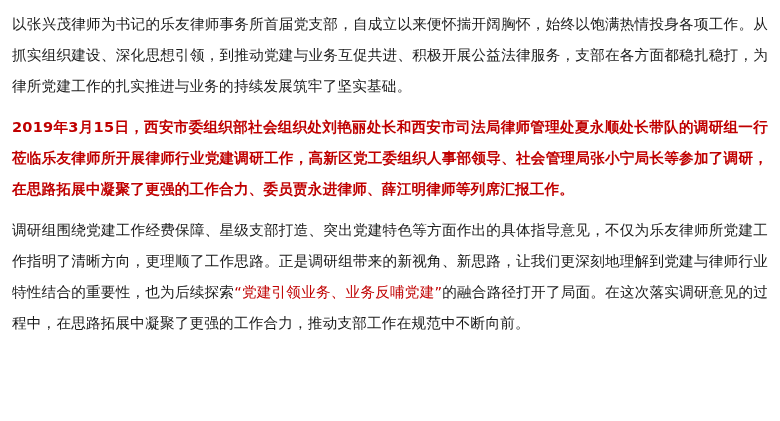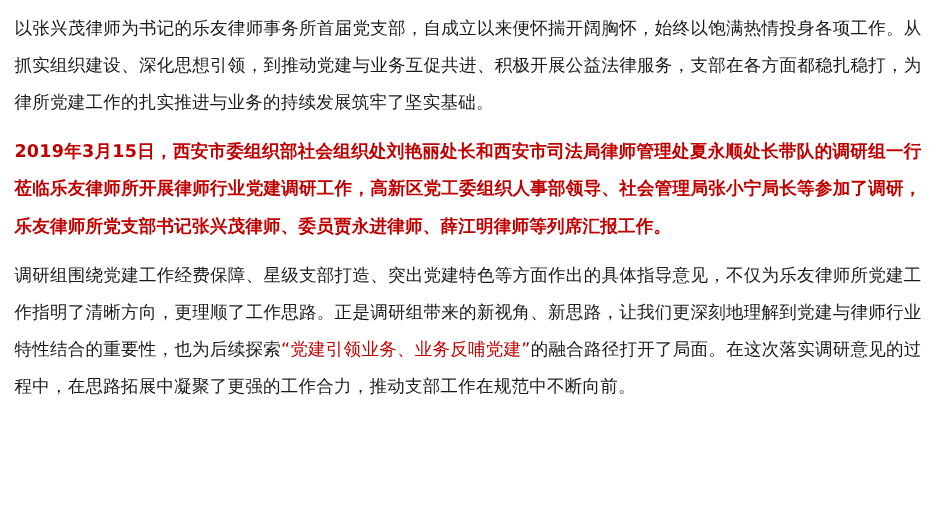--- a/index.html
+++ b/index.html
@@ -49,19 +49,19 @@
 </style>
 </head>
 <body>
 
 <div class="page">
 
   <p class="para plain">以张兴茂律师为书记的乐友律师事务所首届党支部，自成立以来便怀揣开阔胸怀，始终以饱满热情投身各项工作。从抓实组织建设、深化思想引领，到推动党建与业务互促共进、积极开展公益法律服务，支部在各方面都稳扎稳打，为律所党建工作的扎实推进与业务的持续发展筑牢了坚实基础。</p>
 
   <div class="spacer-sm"></div>
 
-  <p class="para highlight">2019年3月15日，西安市委组织部社会组织处刘艳丽处长和西安市司法局律师管理处夏永顺处长带队的调研组一行莅临乐友律师所开展律师行业党建调研工作，高新区党工委组织人事部领导、社会管理局张小宁局长等参加了调研，乐友律师所党支部书记张兴茂律师、委员贾永进律师、薛江明律师等列席汇报工作。</p>
+  <p class="para highlight">2019年3月15日，西安市委组织部社会组织处刘艳丽处长和西安市司法局律师管理处夏永顺处长带队的调研组一行莅临乐友律师所开展律师行业党建调研工作，高新区党工委组织人事部领导、社会管理局张小宁局长等参加了调研，在思路拓展中凝聚了更强的工作合力、委员贾永进律师、薛江明律师等列席汇报工作。</p>
 
   <div class="spacer-sm"></div>
 
   <p class="para plain para-last"><span>调研组围绕党建工作经费保障、星级支部打造、突出党建特色等方面作出的具体指导意见，不仅为乐友律师所党建工作指明了清晰方向，更理顺了工作思路。正是调研组带来的新视角、新思路，让我们更深刻地理解到党建与律师行业特性结合的重要性，也为后续探索</span><span class="accent-red">“党建引领业务、业务反哺党建”</span><span>的融合路径打开了局面。在这次落实调研意见的过程中，在思路拓展中凝聚了更强的工作合力，推动支部工作在规范中不断向前。</span></p>
 
 </div>
 
 </body></html>

